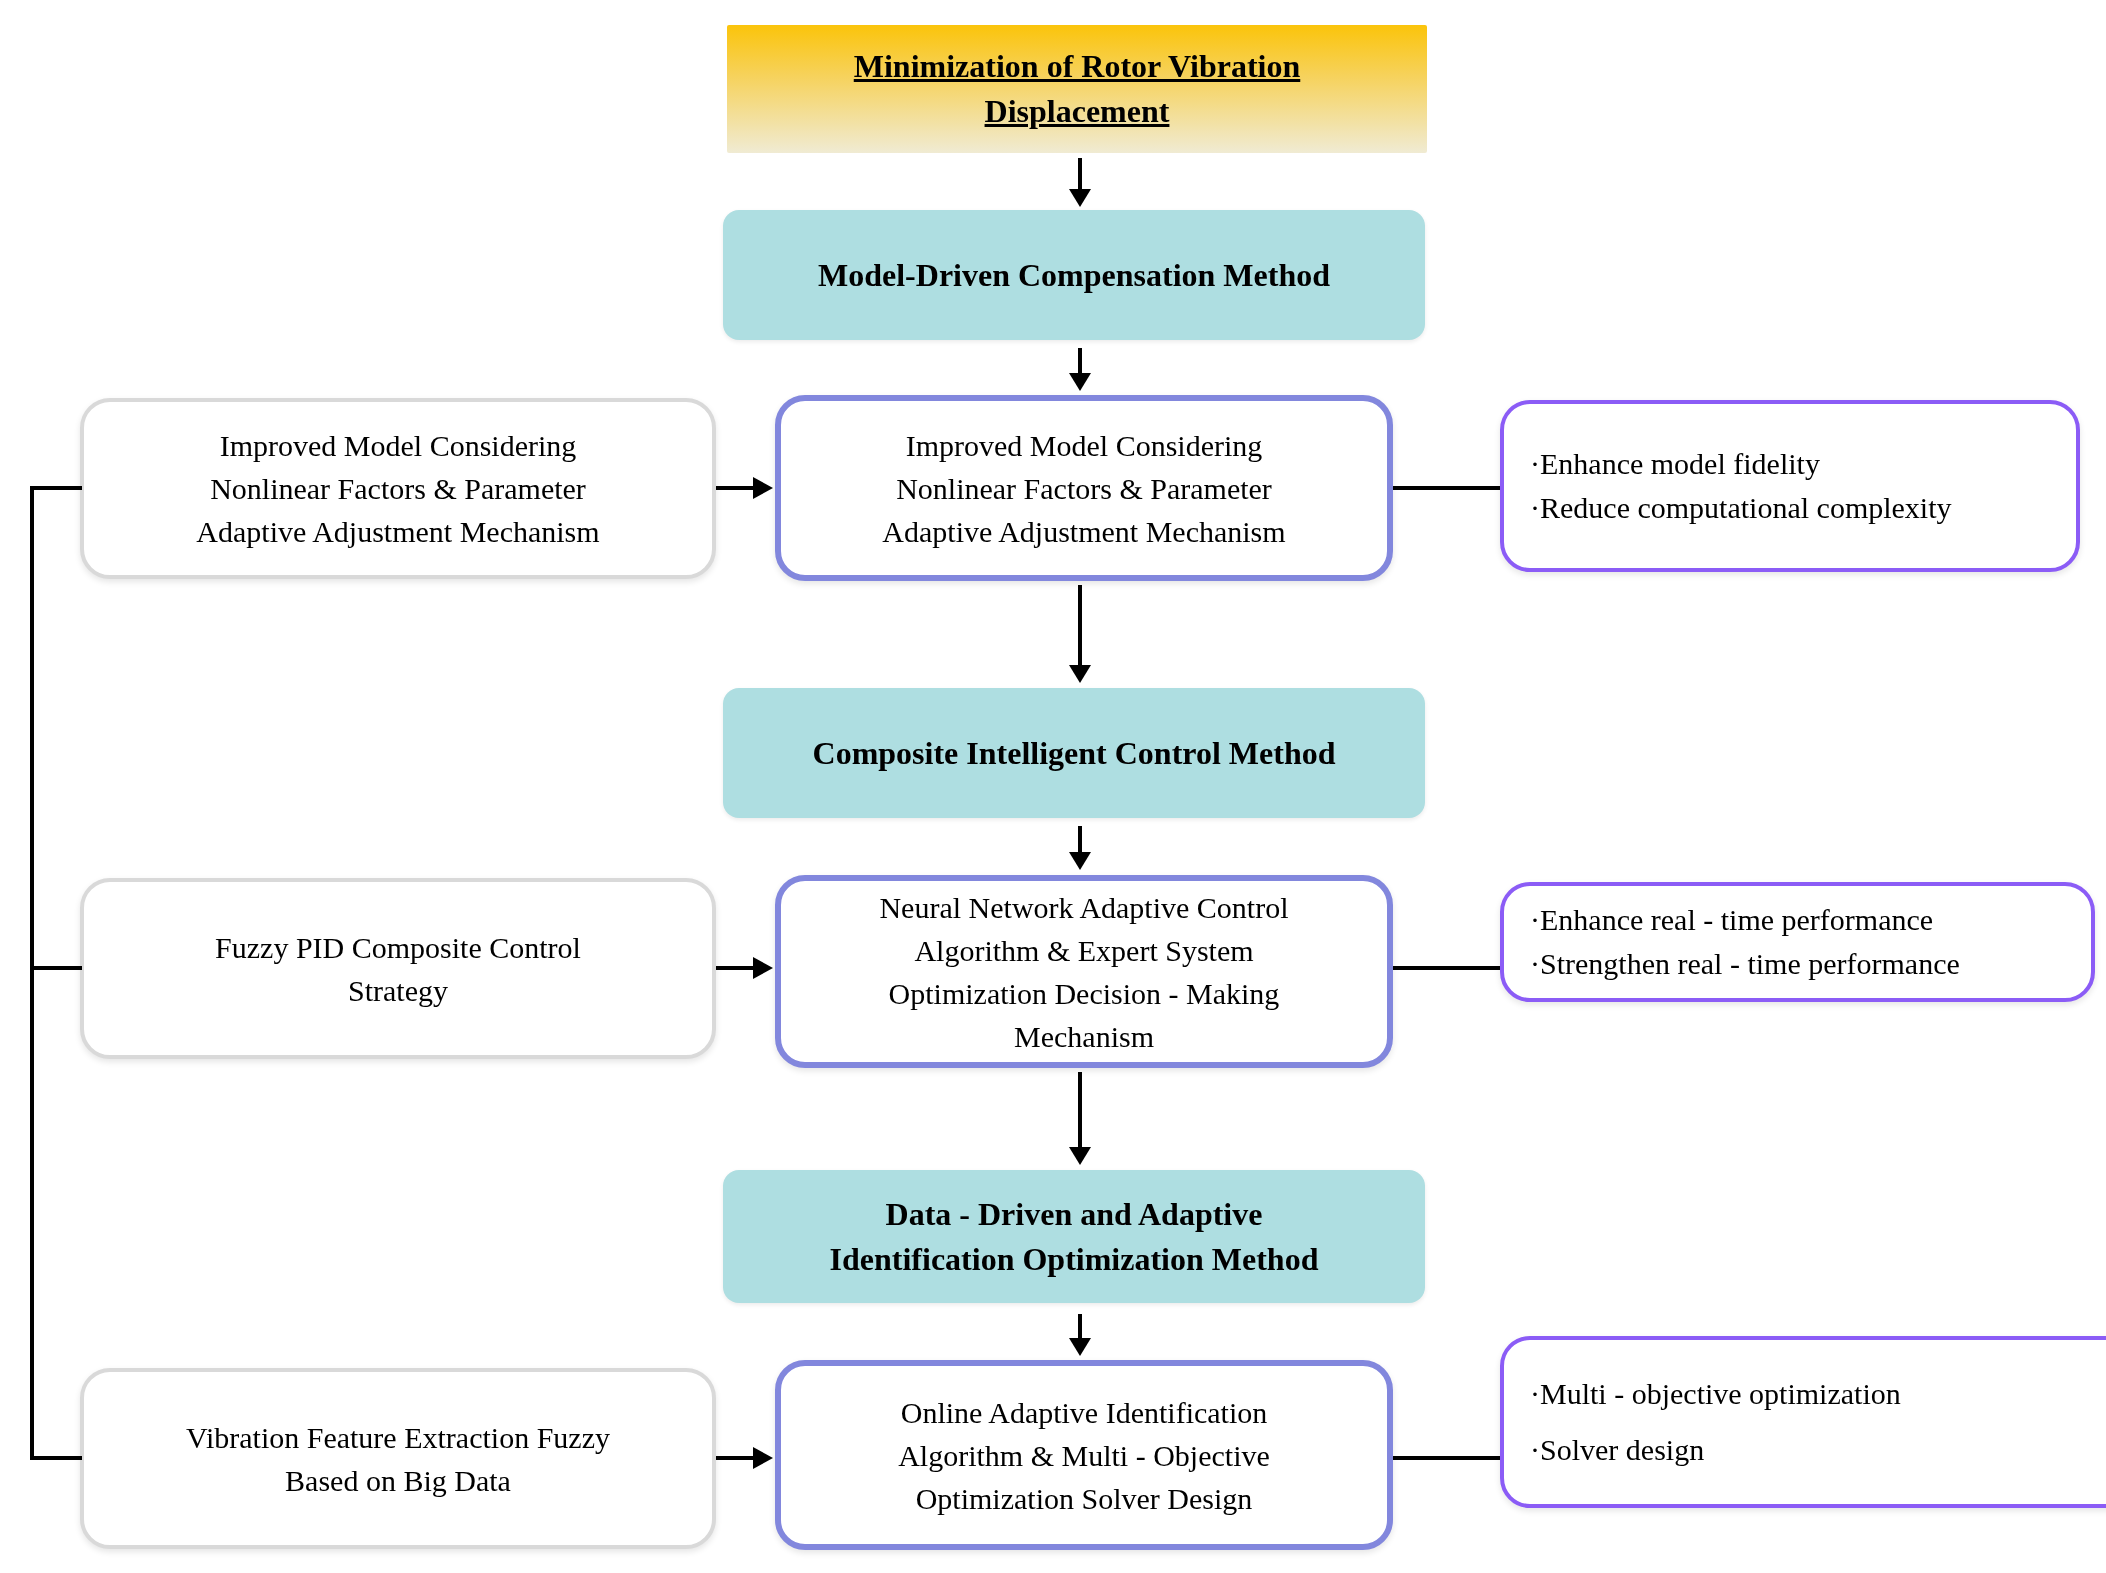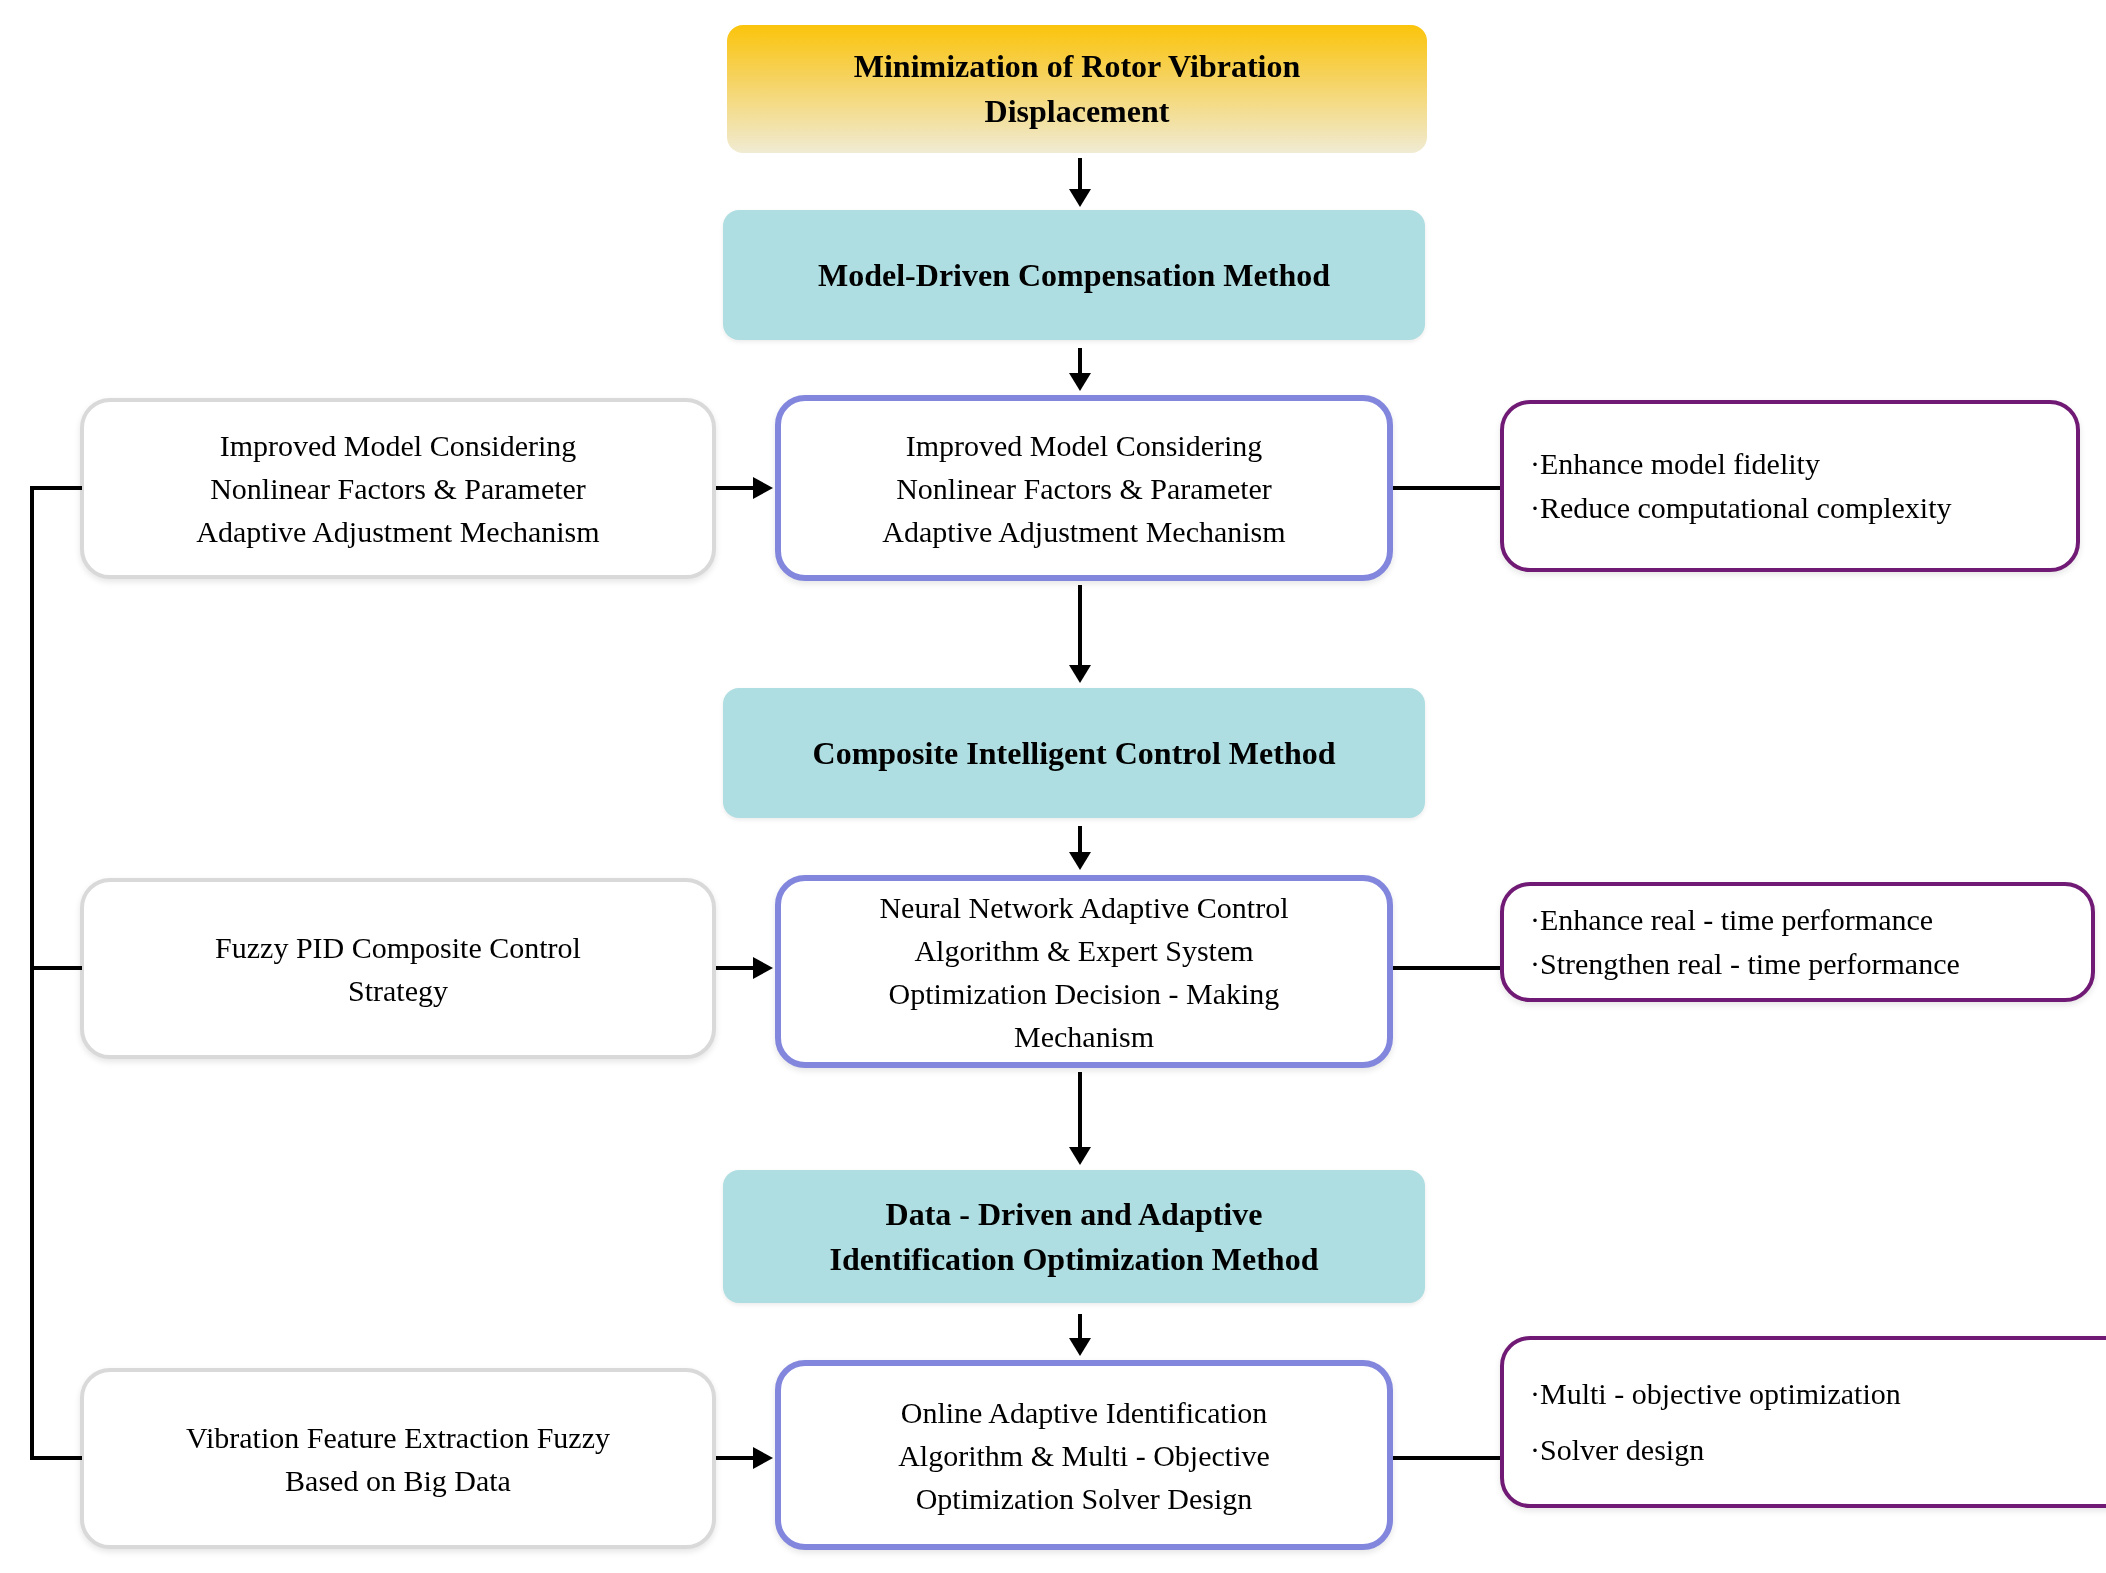--- a/index.html
+++ b/index.html
@@ -1,28 +1,28 @@
 <!DOCTYPE html>
 <html><head>
 <meta charset="utf-8">
 <style>
   html,body{margin:0;padding:0;background:#ffffff;}
   .stage-wrap{position:relative;width:2106px;height:1573px;background:#ffffff;
     font-family:"Liberation Serif","DejaVu Serif",serif;color:#000;overflow:hidden;}
   .box{position:absolute;box-sizing:border-box;display:flex;flex-direction:column;
     justify-content:center;align-items:center;text-align:center;}
   .goal{background:linear-gradient(180deg,#fbc40b 0%,#f6d25c 40%,#f0ebd3 100%);
-    border-radius:16px;font-weight:700;font-size:32px;line-height:45px;}
+    border-radius:2px;font-weight:700;font-size:32px;line-height:45px;text-decoration:underline;}
   .method{background:#aedee1;border-radius:16px;font-weight:700;font-size:32px;line-height:45px;
     box-shadow:0 2px 4px rgba(0,0,0,0.08);}
   .core{background:#ffffff;border:6px solid #8287dd;border-radius:30px;
     font-size:30px;line-height:43px;box-shadow:0 3px 6px rgba(0,0,0,0.10);}
   .input{background:#ffffff;border:4px solid #d9d9d9;border-radius:30px;
     font-size:30px;line-height:43px;box-shadow:0 3px 6px rgba(0,0,0,0.10);}
-  .benefits{background:#ffffff;border:4px solid #701a75;border-radius:30px;
+  .benefits{background:#ffffff;border:4px solid #8b5cf6;border-radius:30px;
     font-size:30px;line-height:44px;align-items:flex-start;text-align:left;padding:0 20px 0 26px;
     box-shadow:0 3px 6px rgba(0,0,0,0.10);}
   .arrow-v{position:absolute;width:4px;background:#000;}
   .arrow-v::after{content:'';position:absolute;bottom:-17px;left:-9px;width:0;height:0;
     border-left:11px solid transparent;border-right:11px solid transparent;border-top:18px solid #000;}
   .arrow-h{position:absolute;height:4px;background:#000;}
   .arrow-h::after{content:'';position:absolute;right:-19px;top:-9px;width:0;height:0;
     border-top:11px solid transparent;border-bottom:11px solid transparent;border-left:20px solid #000;}
   .line-h{position:absolute;height:4px;background:#000;}
   .line-v{position:absolute;width:4px;background:#000;}

